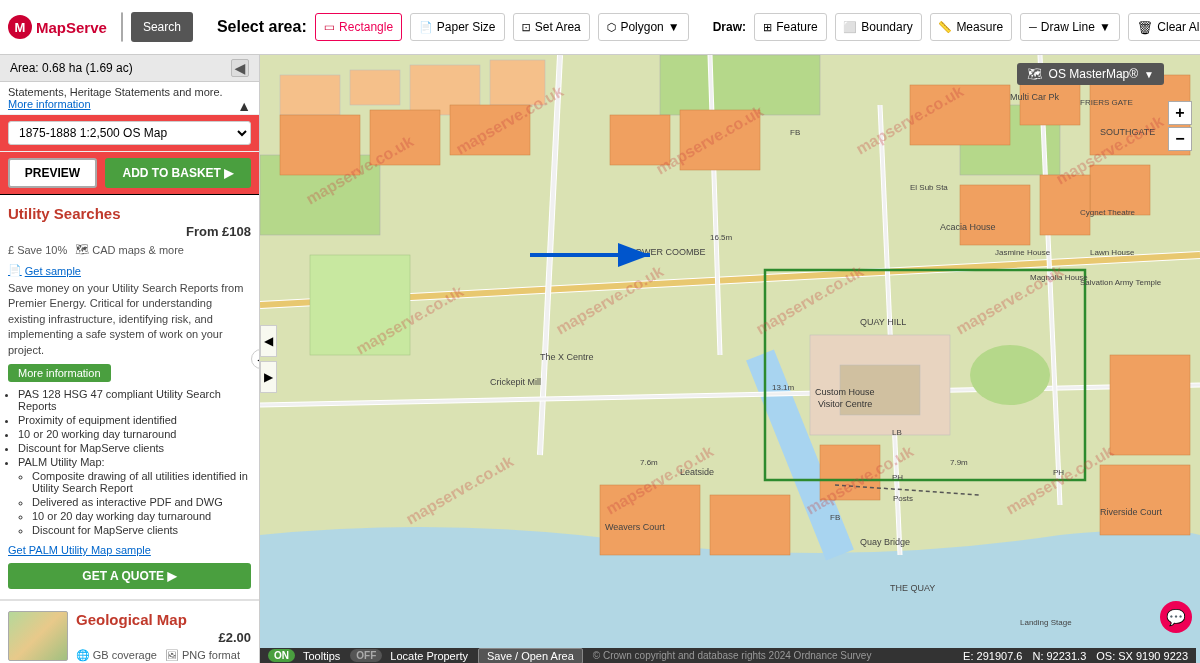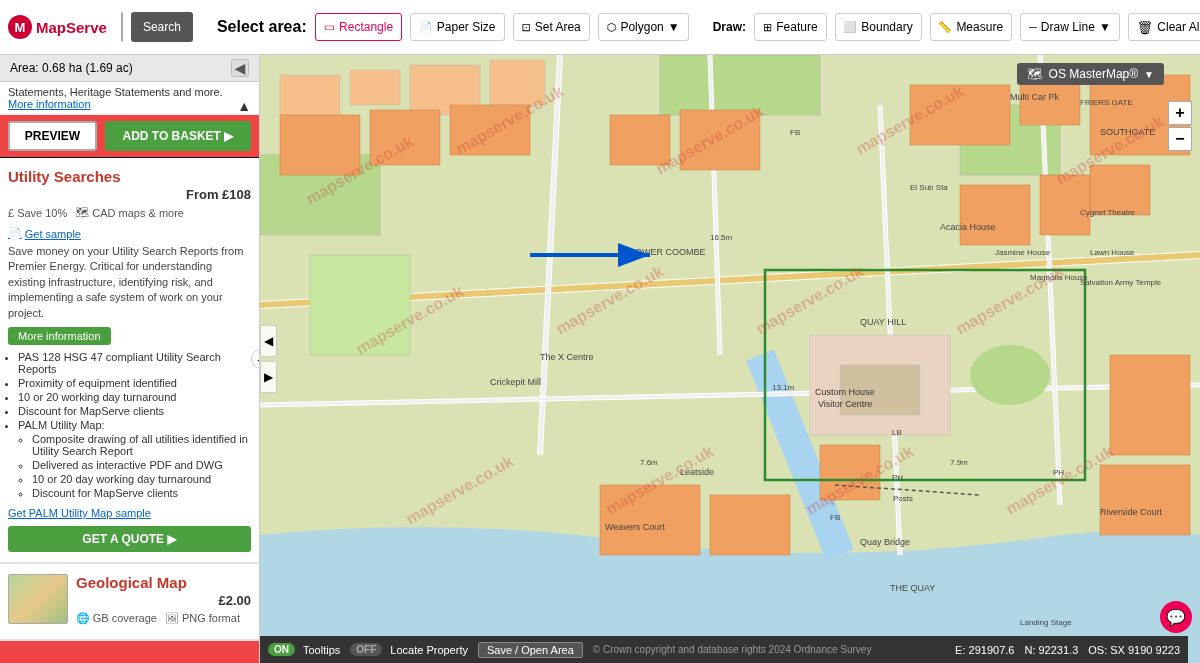--- a/index.html
+++ b/index.html
@@ -342,22 +342,22 @@
       font-size: 12px;
       cursor: pointer;
     }
     .layer-selector .chevron { font-size: 10px; }
 
     
     #statusbar {
       position: absolute;
       bottom: 0;
       left: 0;
-      right: 12px;
-      height: 27px;
+      right: 4px;
+      height: 15px;
       background: #333;
       color: white;
       display: flex;
       align-items: center;
       padding: 0 8px;
       font-size: 11px;
       gap: 10px;
       z-index: 20;
     }
     .status-toggle {
@@ -508,20 +508,26 @@
       <div class="collapse-btn">◀</div>
     </div>
 
     <div class="info-strip">
       <span>Statements, Heritage Statements and more.</span>
       <br>
       <span style="color:#0066cc;text-decoration:underline;cursor:pointer;">More information</span>
       <span style="float:right;cursor:pointer;font-size:14px;">▲</span>
     </div>
 
+    <div class="map-select-wrap">
+      <select class="map-select">
+        <option>1875-1888 1:2,500 OS Map</option>
+        <option>OS MasterMap</option>
+      </select>
+    </div>
 
     <div class="preview-add">
       <button class="btn-preview">PREVIEW</button>
       <button class="btn-add">ADD TO BASKET ▶</button>
     </div>
 
     <div class="product-card">
       <div class="product-title">Utility Searches</div>
       <div class="product-price">From £108</div>
       <div class="product-meta">

